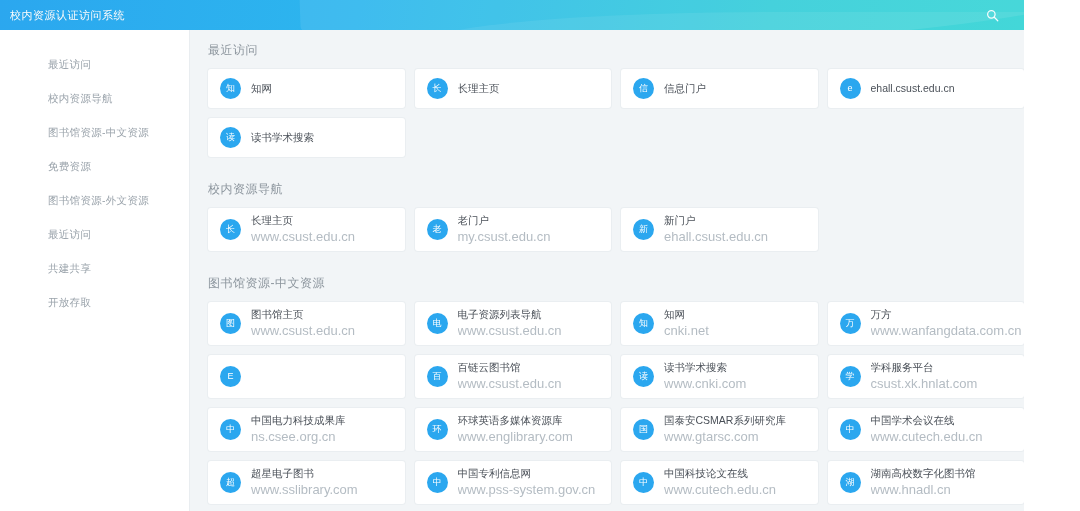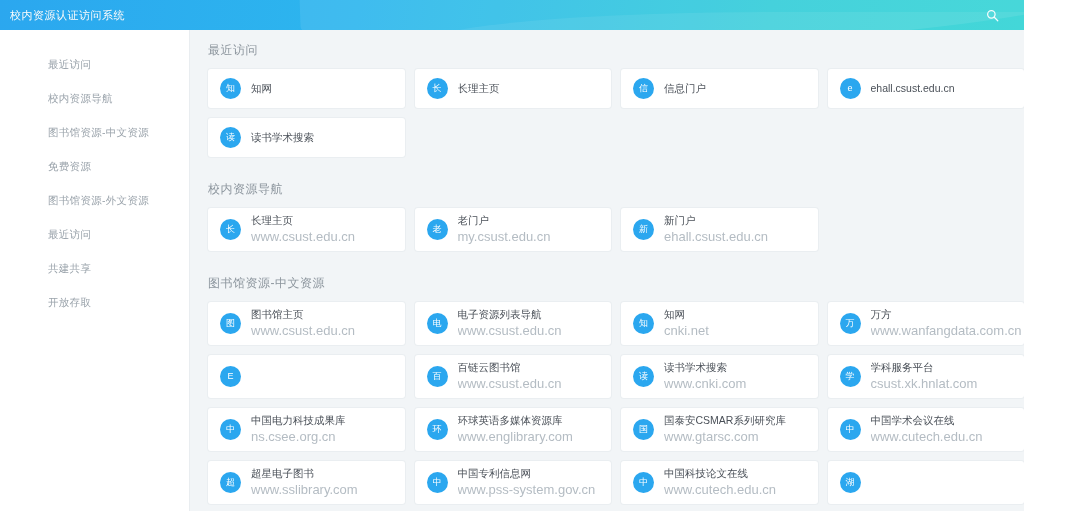--- a/index.html
+++ b/index.html
@@ -301,19 +301,23 @@
           </div>
           <div class="card tall">
             <span class="avatar">中</span>
             <span class="card-text">
               <span class="card-title">中国科技论文在线</span>
               <span class="card-url">www.cutech.edu.cn</span>
             </span>
           </div>
           <div class="card tall">
             <span class="avatar">湖</span>
+            <span class="card-text">
+              <span class="card-title">湖南高校数字化图书馆</span>
+              <span class="card-url">www.hnadl.cn</span>
+            </span>
           </div>
         </div>
       </section>
 
     </main>
   </div>
 </div>
 
 </body></html>

